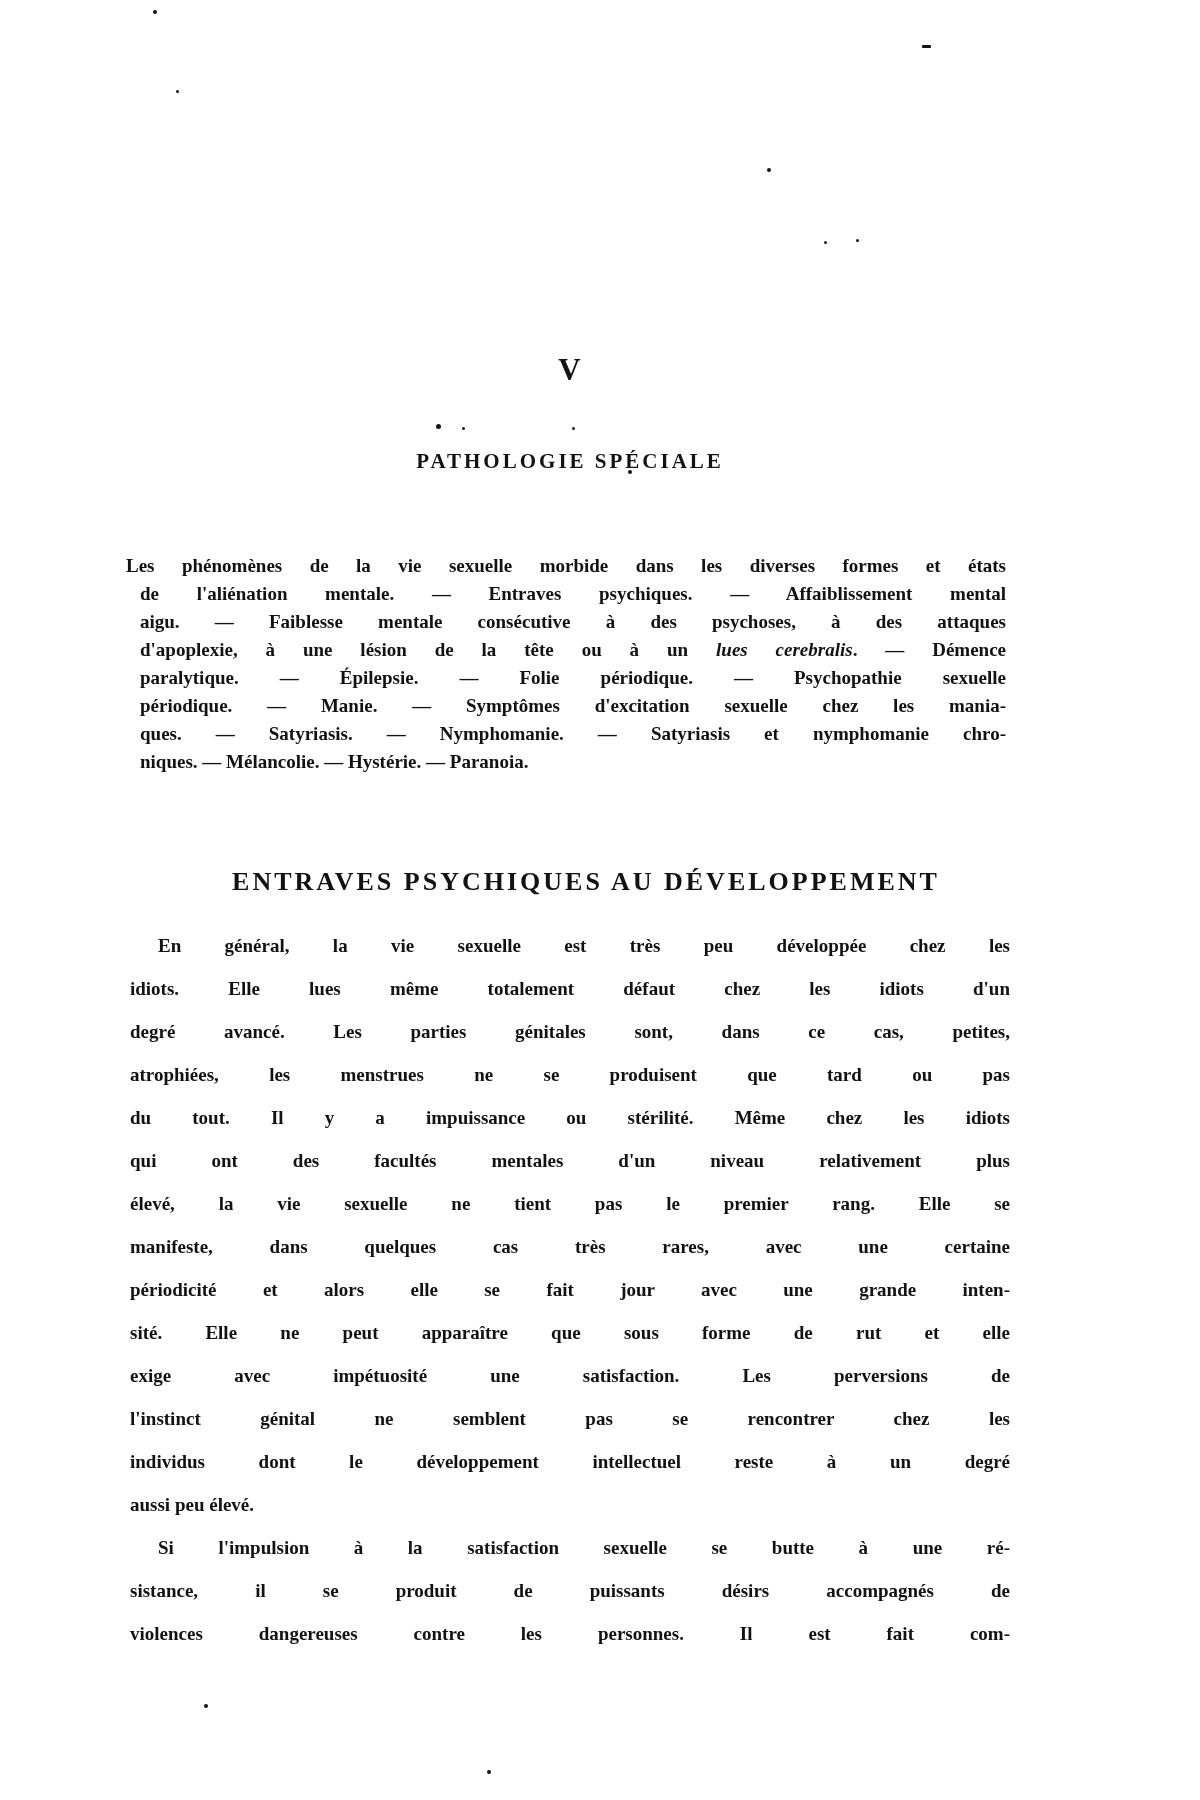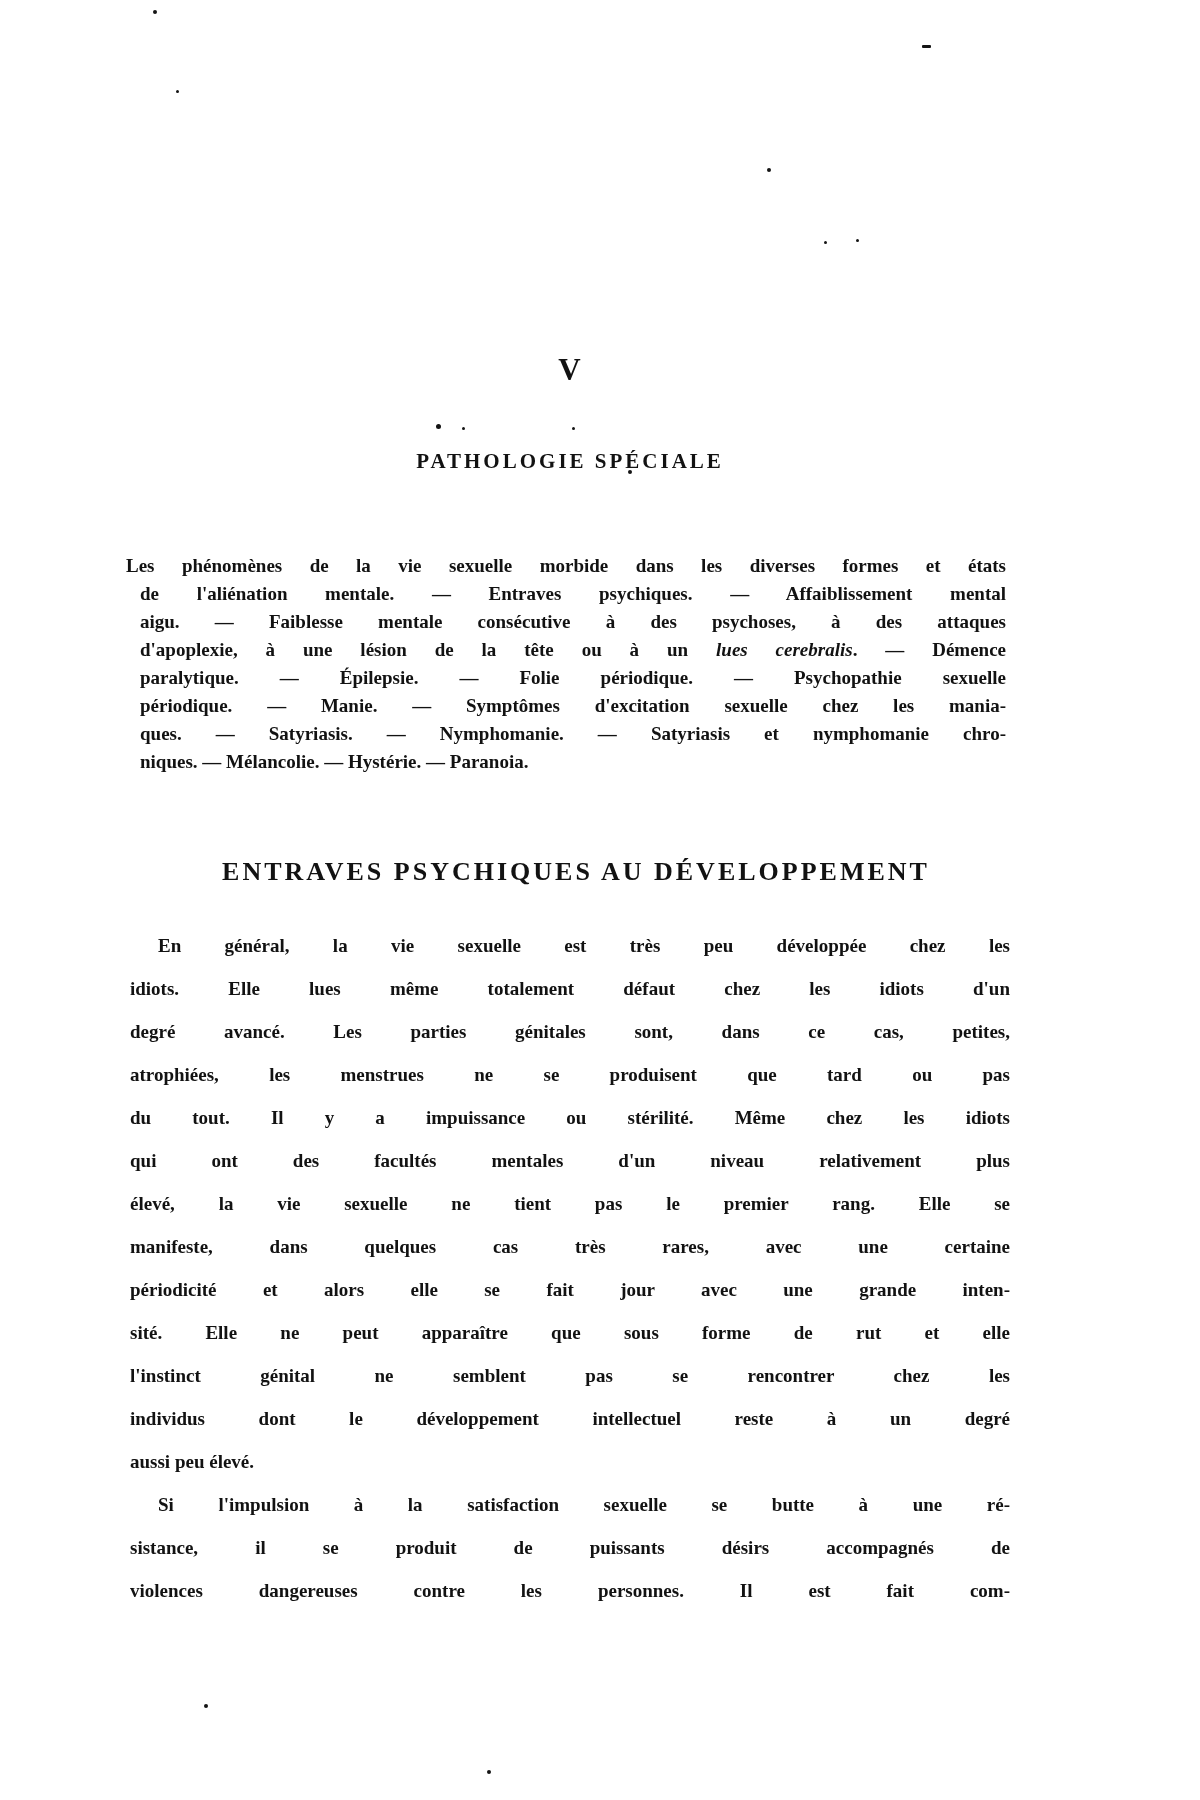--- a/index.html
+++ b/index.html
@@ -43,21 +43,21 @@
     text-align: justify;
     text-align-last: justify;
     white-space: nowrap;
   }
   .sline.cont { padding-left: 14px; }
   .sline.last { text-align-last: left; text-align: center; }
   .italic { font-style: italic; }
   .section-heading {
     position: absolute;
     top: 851px; left: 130px; width: 880px;
-    margin: 6px;
+    margin: 16px;
     text-align: center;
     font-size: 26px;
     font-weight: 700;
     letter-spacing: 3px;
     white-space: nowrap;
   }
   .body-text {
     position: absolute;
     top: 924px; left: 130px; width: 880px;
   }
@@ -117,20 +117,21 @@
     <div class="bline indent">En général, la vie sexuelle est très peu développée chez les</div>
     <div class="bline">idiots. Elle lues même totalement défaut chez les idiots d'un</div>
     <div class="bline">degré avancé. Les parties génitales sont, dans ce cas, petites,</div>
     <div class="bline">atrophiées, les menstrues ne se produisent que tard ou pas</div>
     <div class="bline">du tout. Il y a impuissance ou stérilité. Même chez les idiots</div>
     <div class="bline">qui ont des facultés mentales d'un niveau relativement plus</div>
     <div class="bline">élevé, la vie sexuelle ne tient  pas le premier rang. Elle se</div>
     <div class="bline">manifeste, dans quelques cas très rares, avec une certaine</div>
     <div class="bline">périodicité et alors elle se  fait jour avec une grande inten-</div>
     <div class="bline">sité. Elle ne peut apparaître que sous forme de rut et elle</div>
+    <div class="bline">exige avec impétuosité une satisfaction. Les perversions de</div>
     <div class="bline">l'instinct génital ne semblent pas se rencontrer chez les</div>
     <div class="bline">individus dont le développement intellectuel reste à un degré</div>
     <div class="bline end">aussi peu élevé.</div>
     <div class="bline indent">Si l'impulsion à la satisfaction sexuelle se butte à une ré-</div>
     <div class="bline">sistance, il se produit de  puissants désirs accompagnés de</div>
     <div class="bline">violences dangereuses  contre les personnes. Il est fait com-</div>
   </div>
 
   <div class="speck sp1"></div>
   <div class="speck sp2"></div>

